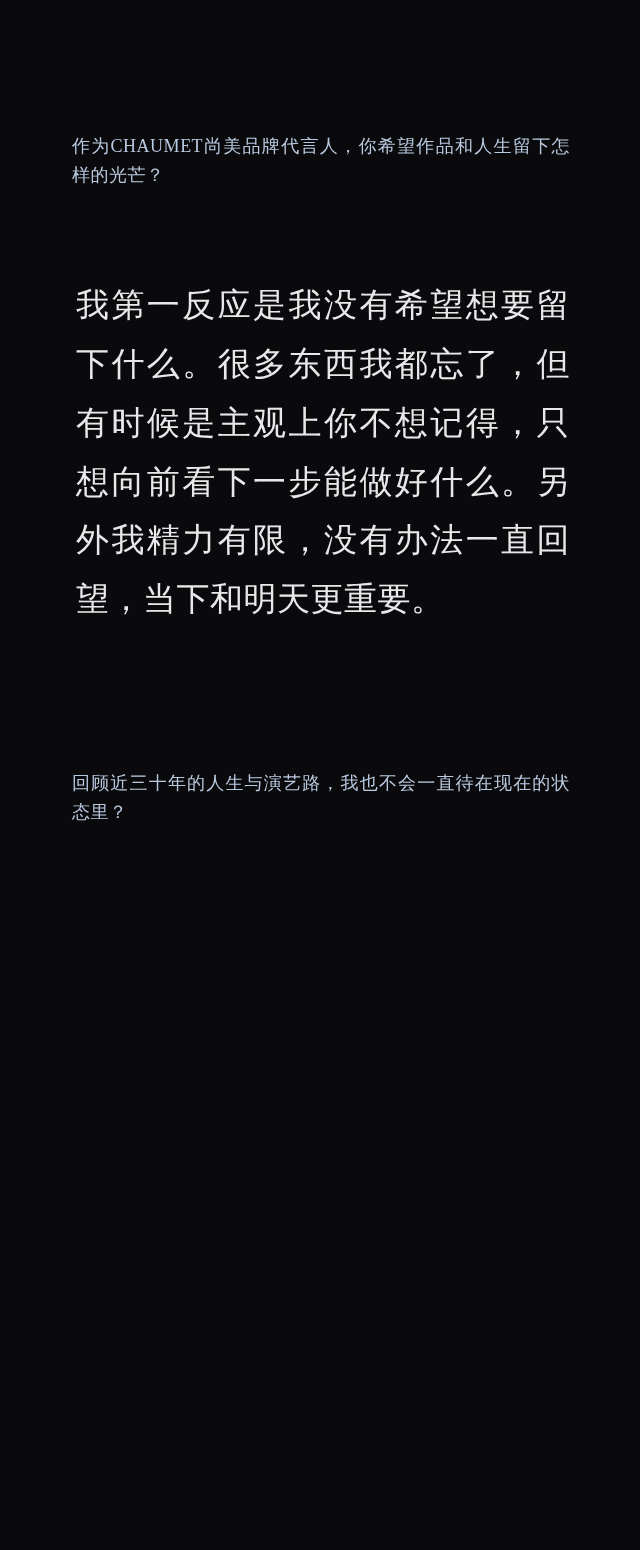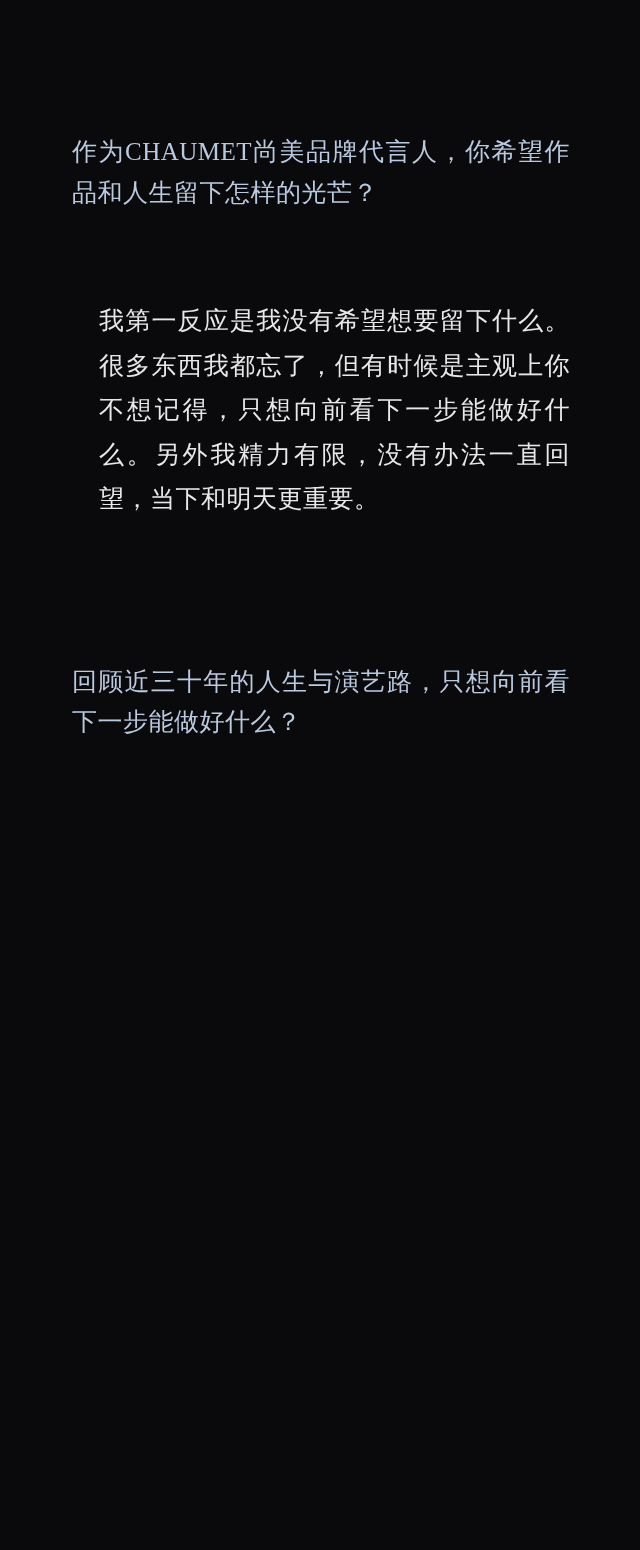--- a/index.html
+++ b/index.html
@@ -20,36 +20,36 @@
     height: 1550px;
     box-sizing: border-box;
     background: #0a0a0c;
     position: relative;
   }
   .qa-block {
     position: relative;
   }
   .question {
     color: #b9c9e0;
-    font-size: 25px;
+    font-size: 18px;
     line-height: 1.62;
     letter-spacing: 0.5px;
     font-family: "Liberation Serif", "DejaVu Serif", serif;
     padding-left: 72px;
     padding-right: 70px;
     text-align: justify;
     text-justify: inter-ideograph;
   }
   .answer {
     color: #e8e8ea;
-    font-size: 25px;
+    font-size: 33px;
     line-height: 1.78;
     letter-spacing: 0.5px;
     font-family: "Liberation Serif", "DejaVu Serif", serif;
-    padding-left: 99px;
+    padding-left: 76px;
     padding-right: 70px;
     text-align: justify;
     text-justify: inter-ideograph;
   }
   .spacer-q1 { height: 132px; }
   .gap-q-a-1 { height: 86px; }
   .gap-a-q-2 { height: 140px; }
   .gap-q-a-2 { height: 88px; }
 </style>
 </head>
@@ -61,17 +61,17 @@
 
   <div class="qa-block">
     <div class="question">作为CHAUMET尚美品牌代言人，你希望作品和人生留下怎样的光芒？</div>
     <div class="gap-q-a-1"></div>
     <div class="answer">我第一反应是我没有希望想要留下什么。很多东西我都忘了，但有时候是主观上你不想记得，只想向前看下一步能做好什么。另外我精力有限，没有办法一直回望，当下和明天更重要。</div>
   </div>
 
   <div class="gap-a-q-2"></div>
 
   <div class="qa-block">
-    <div class="question">回顾近三十年的人生与演艺路，只想向前看下一步能做好什么？</div>
+    <div class="question">回顾近三十年的人生与演艺路，我也不会一直待在现在的状态里？</div>
     <div class="gap-q-a-2"></div>
   </div>
 
 </div>
 
 </body></html>

